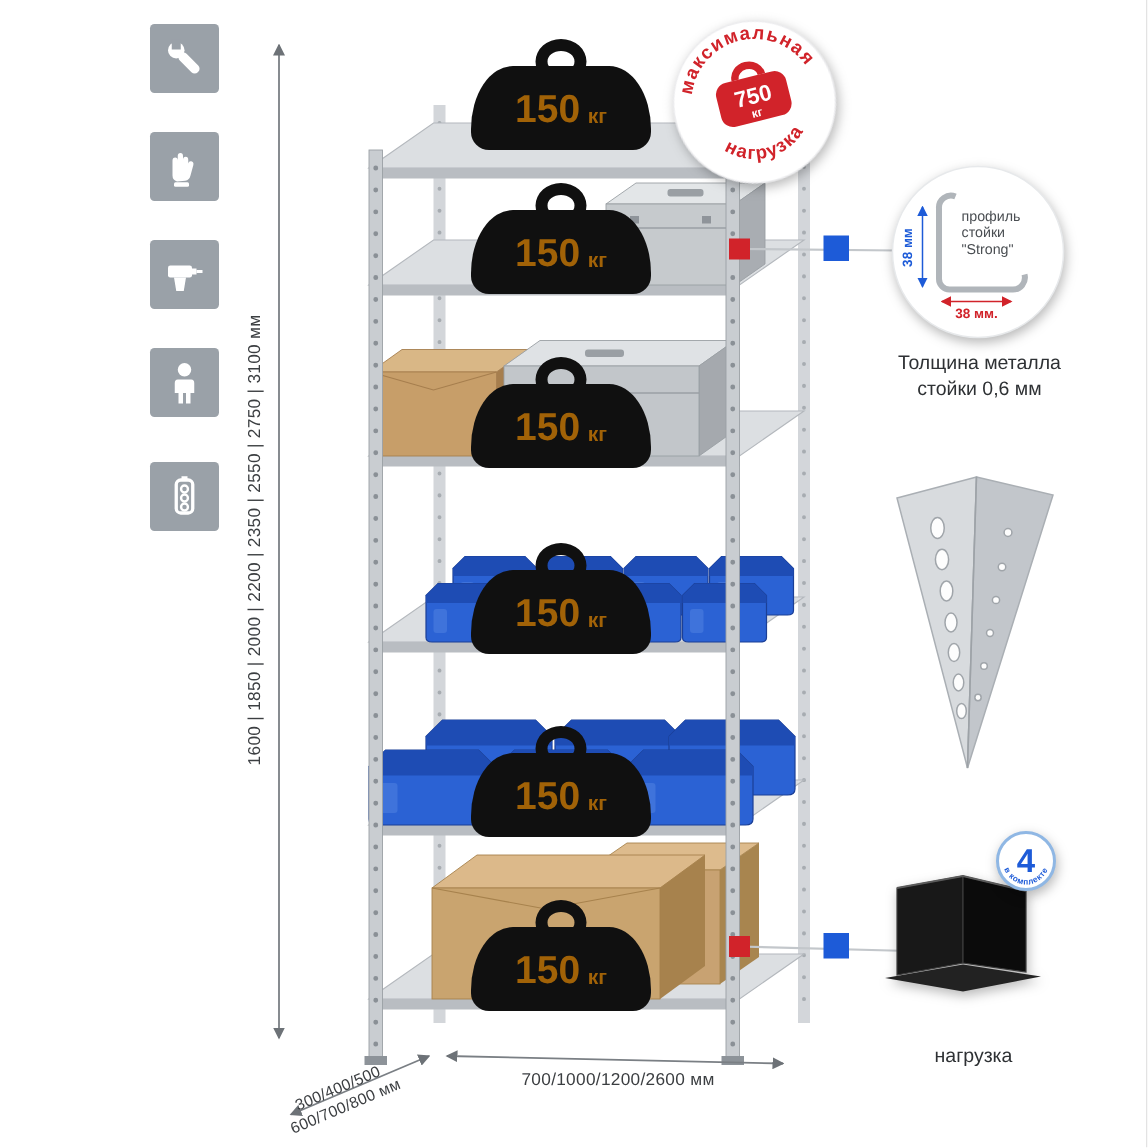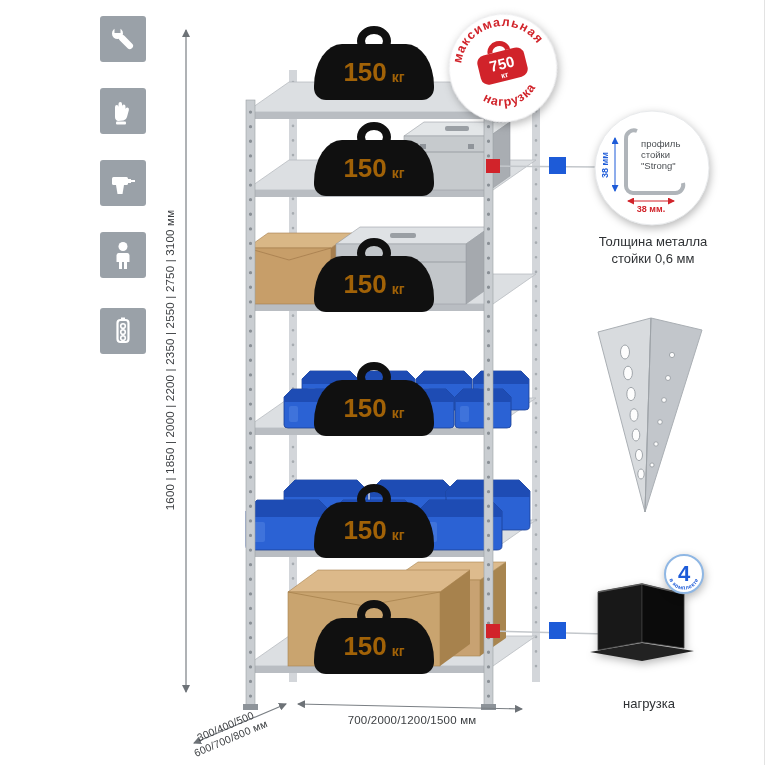--- a/index.html
+++ b/index.html
@@ -325,19 +325,19 @@
 
   <div class="caption" style="left:577px;top:234px;width:152px">
     <span>Толщина металла</span>
     <span>стойки 0,6 мм</span>
   </div>
   <div class="caption" style="left:573px;top:696px;width:152px">
     <span>нагрузка</span>
   </div>
 
   <div class="dim-label rot90" style="left:170px;top:360px">1600 | 1850 | 2000 | 2200 | 2350 | 2550 | 2750 | 3100 мм</div>
-  <div class="dim-label ctr" style="left:412px;top:720px">700/2000/1200/1500 мм</div>
+  <div class="dim-label ctr" style="left:412px;top:720px">700/1000/1200/2600 мм</div>
   <div class="dim-label rot-depth" style="left:228px;top:732px">
     <span>300/400/500</span>
     <span>600/700/800 мм</span>
   </div>
 
 </div>
 
 </body></html>

